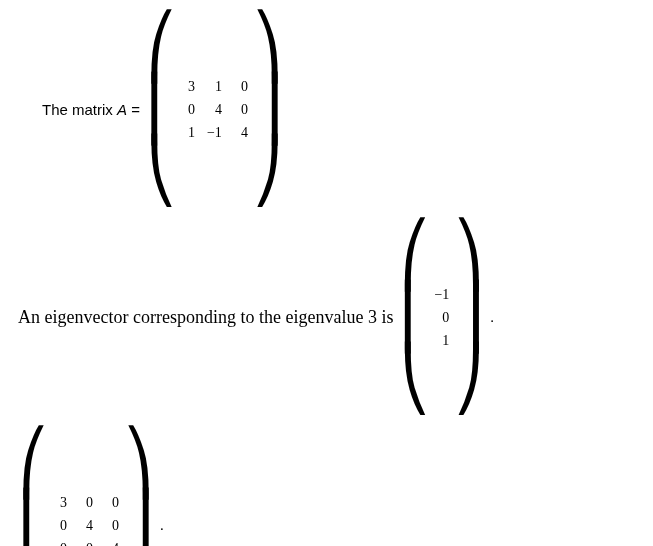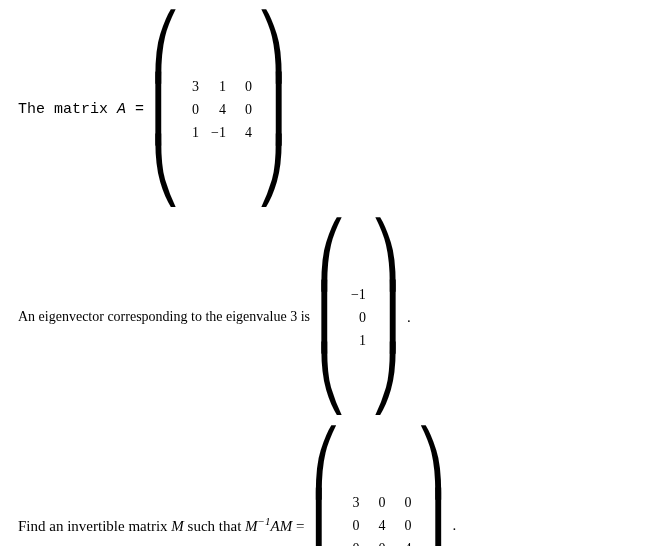--- a/index.html
+++ b/index.html
@@ -20,22 +20,23 @@
     
     .matrix-intro-row {
       display: flex;
       align-items: center;
       gap: 6px;
       margin-bottom: 22px;
       flex-wrap: wrap;
     }
 
     .matrix-intro-text {
-      font-family: Liberation Mono, monospace;
+      font-family: Liberation Sans, sans-serif;
       font-size: 15px;
+      margin-left: 24px;
     }
 
     .matrix-wrap {
       display: inline-flex;
       align-items: center;
       position: relative;
     }
 
     .bracket-left, .bracket-right {
       font-size: 52px;
@@ -68,21 +69,21 @@
     
     .eigenvec-row {
       display: flex;
       align-items: center;
       gap: 6px;
       margin-bottom: 22px;
       flex-wrap: wrap;
     }
 
     .eigenvec-text {
-      font-size: 14px;
+      font-size: 18px;
     }
 
     
     .findm-row {
       display: flex;
       align-items: center;
       gap: 6px;
       margin-bottom: 22px;
       flex-wrap: wrap;
     }
@@ -159,21 +160,20 @@
         <span class="matrix-cell">−1</span>
         <span class="matrix-cell">0</span>
         <span class="matrix-cell">1</span>
       </div>
       <span class="col-vec-bracket bracket-right">⎞<br>⎟<br>⎠</span>
     </div>
     <span>.</span>
   </div>
 
   <div class="findm-row">
-    <span class="findm-text">Find an invertible matrix <span class="math-var">M</span> such that <span class="math-var"><span>M</span><sup>−1</sup><span>AM</span></span><span> =</span></span>
 
     <div class="matrix-wrap">
       <span class="mat3-bracket bracket-left">⎛<br>⎜<br>⎝</span>
       <div class="matrix-grid">
         <span class="matrix-cell">3</span>
         <span class="matrix-cell">0</span>
         <span class="matrix-cell">0</span>
         <span class="matrix-cell">0</span>
         <span class="matrix-cell">4</span>
         <span class="matrix-cell">0</span>

